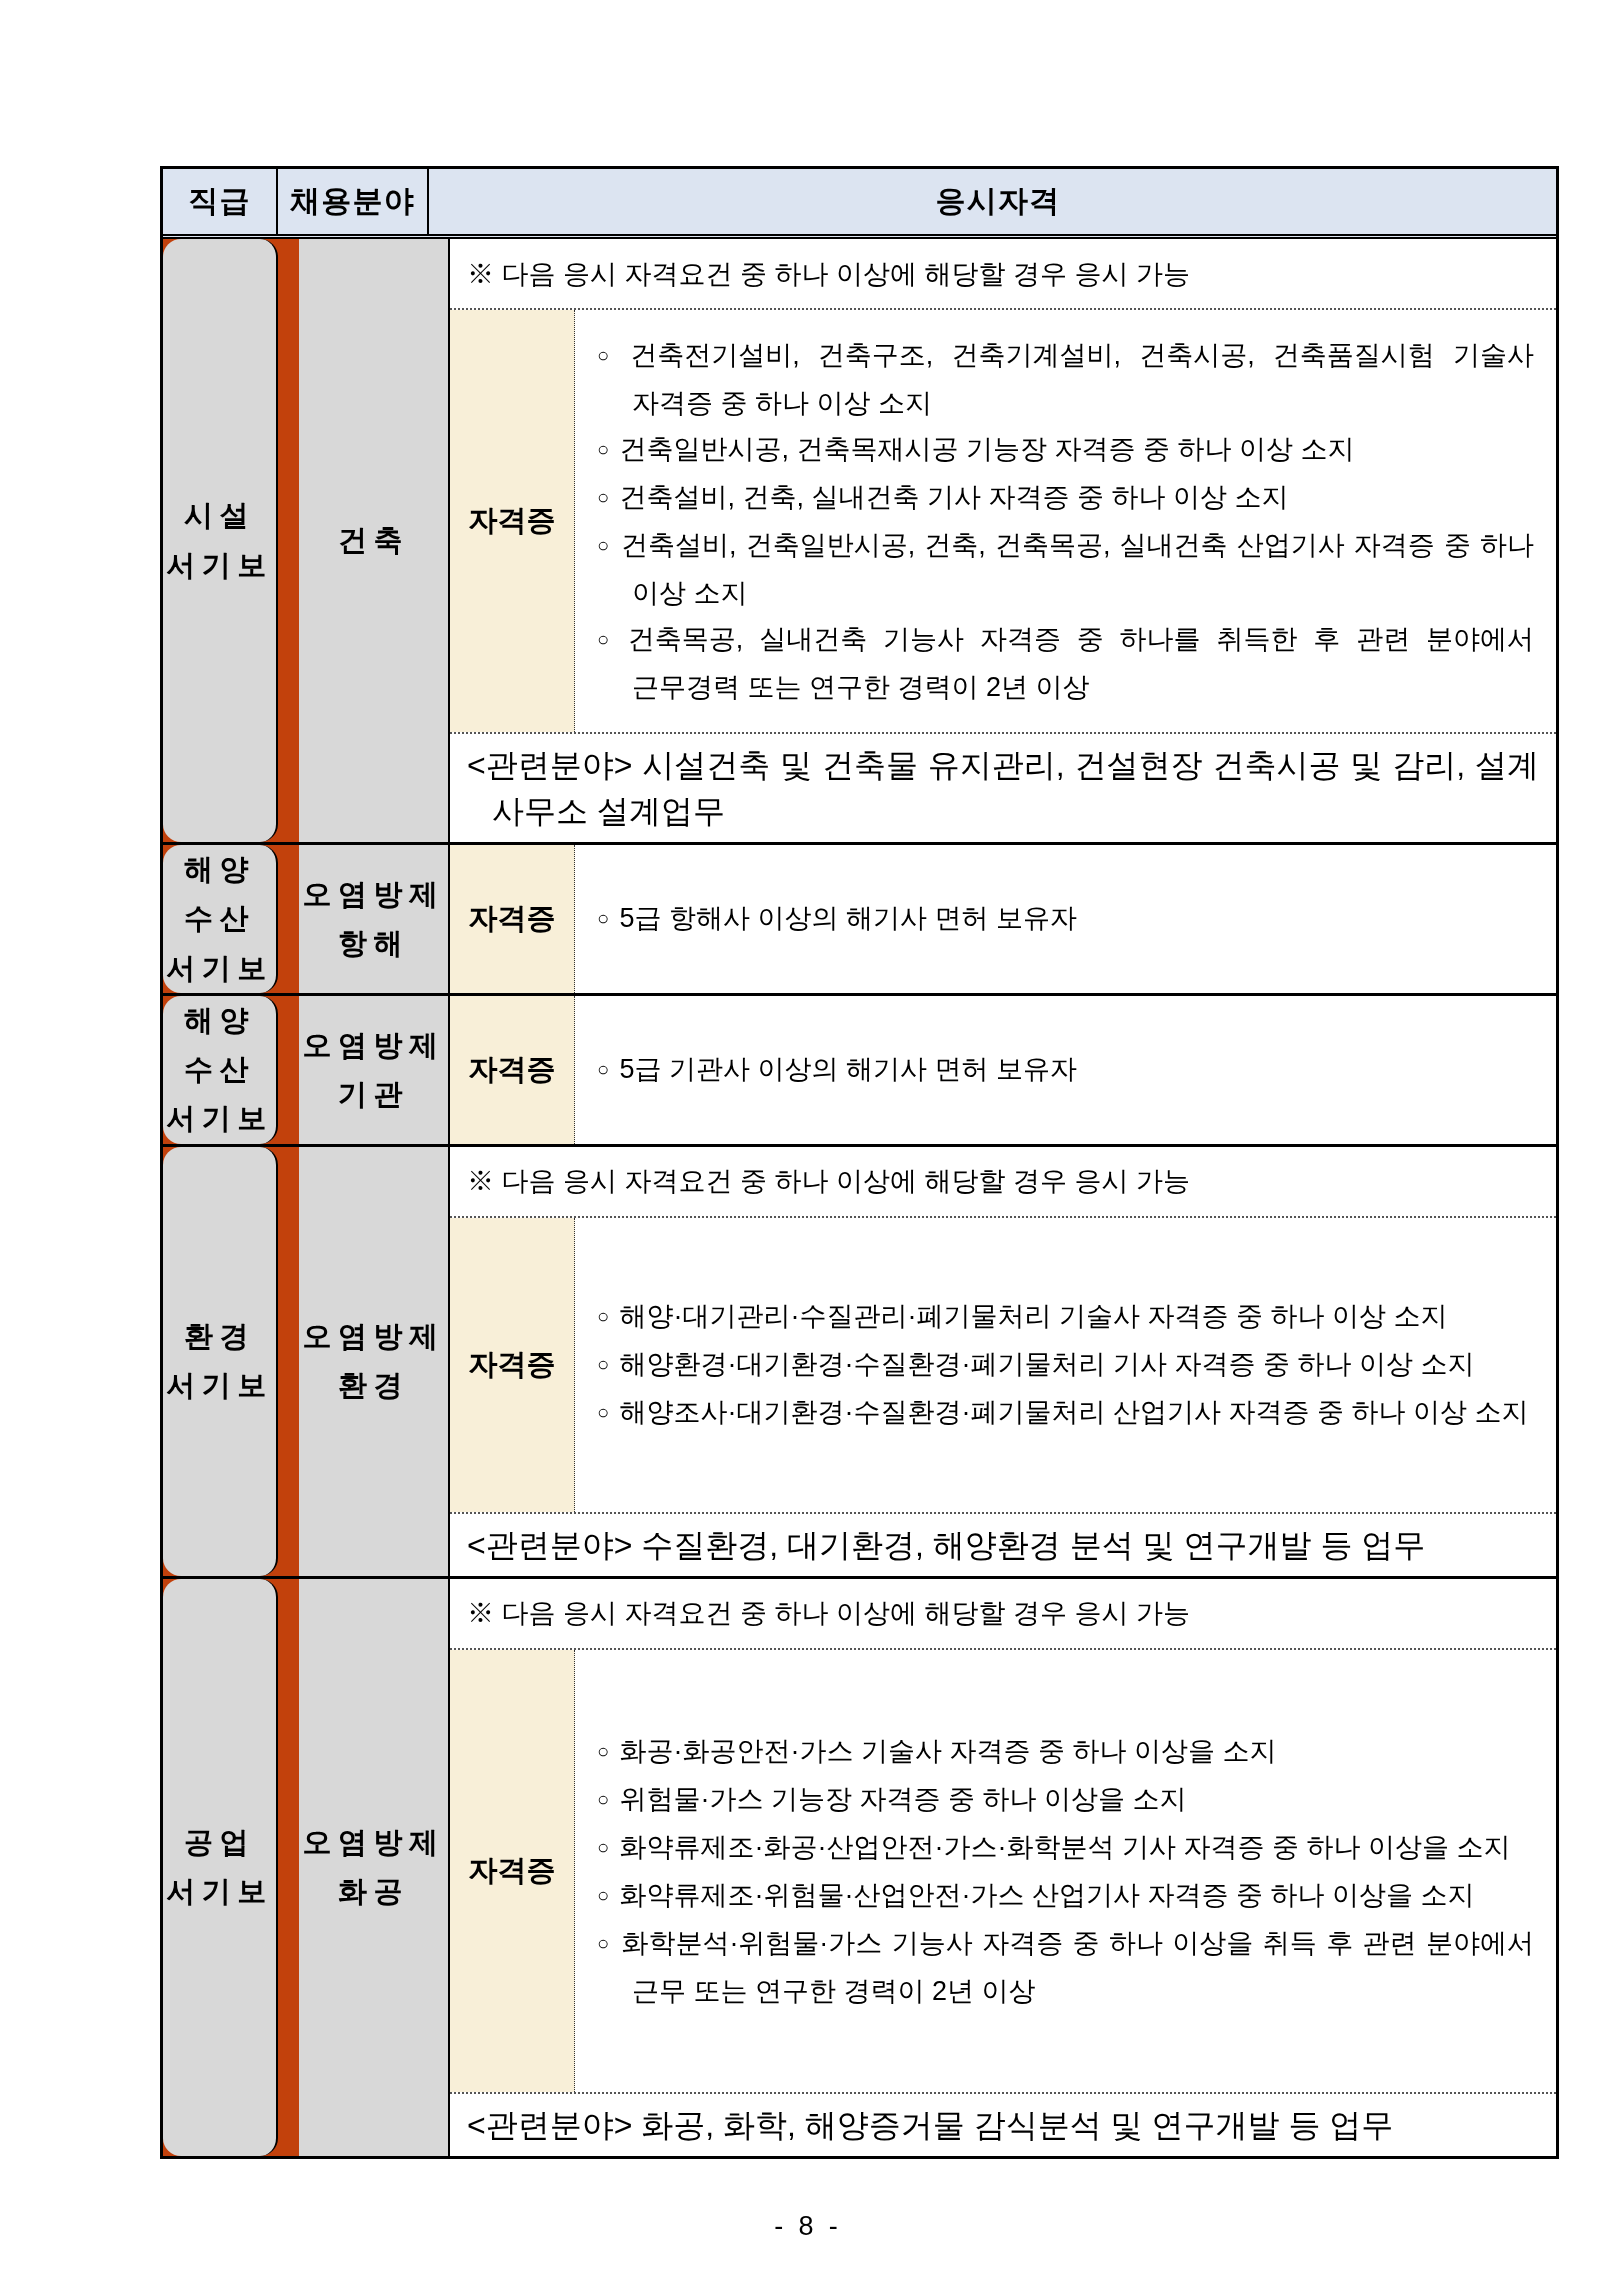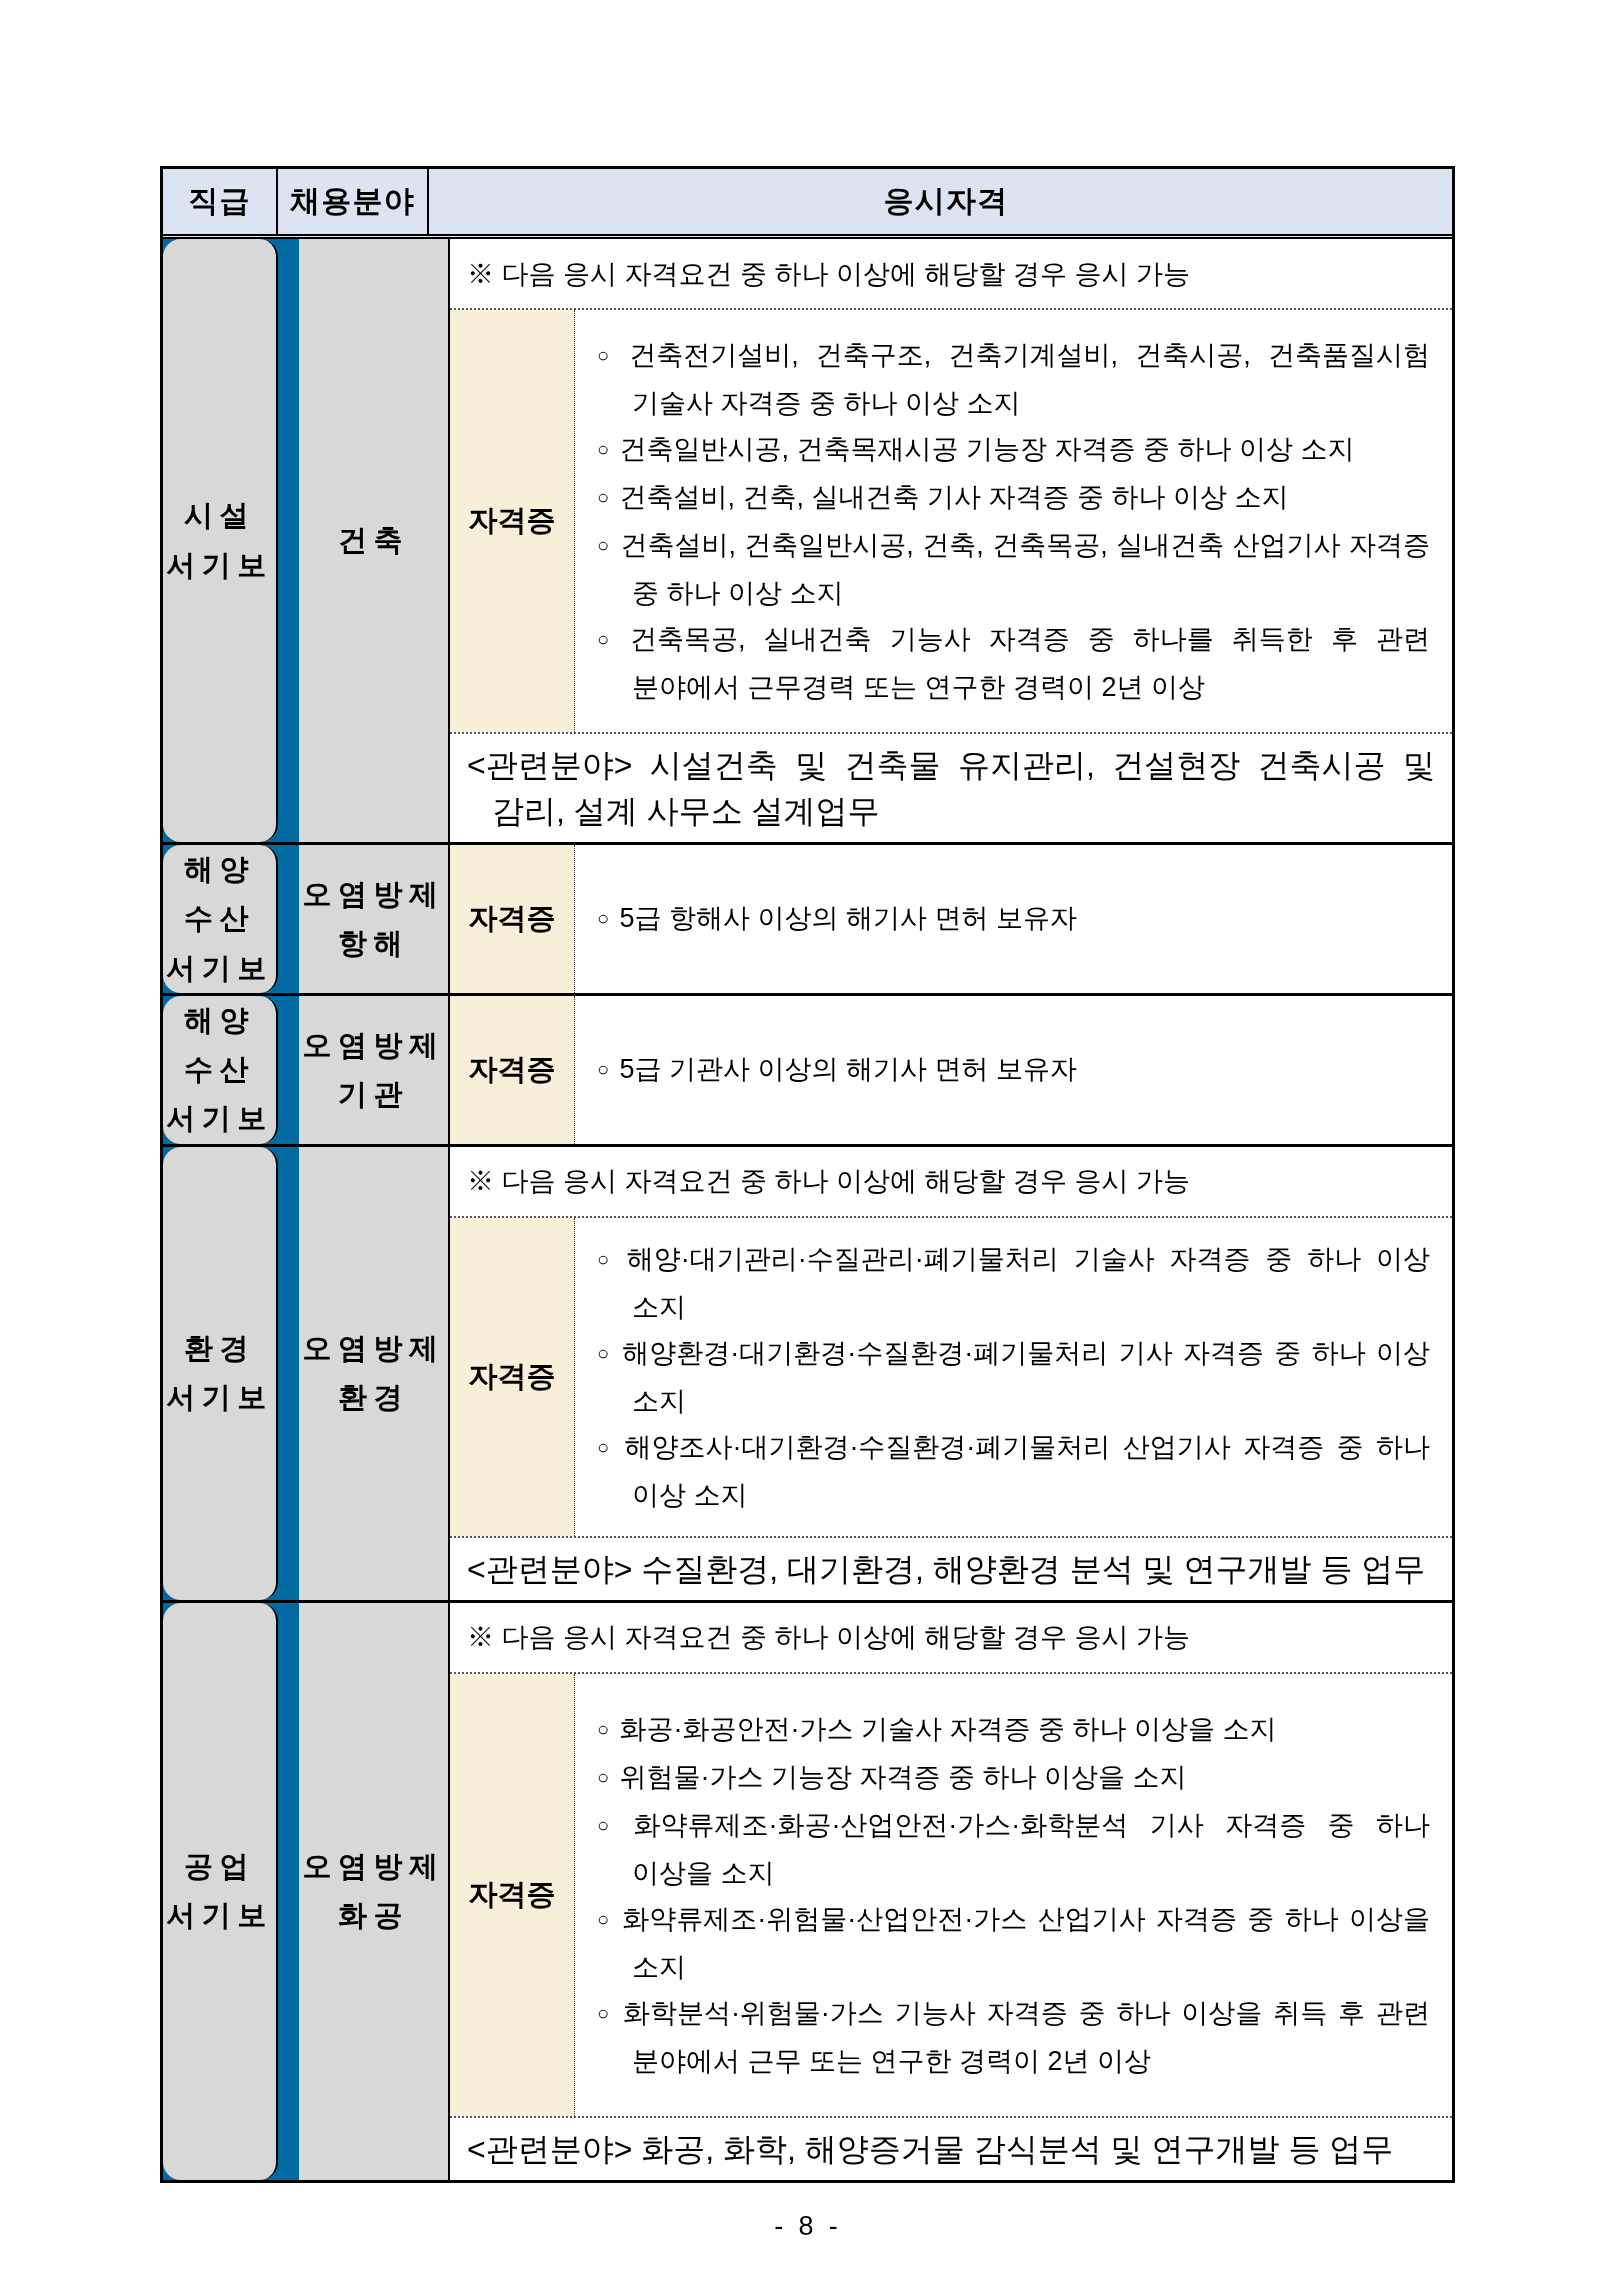--- a/index.html
+++ b/index.html
@@ -7,23 +7,23 @@
   body {
     width:1616px; height:2284px;
     font-family:"Liberation Sans", sans-serif;
     color:#000;
     position:relative;
     overflow:hidden;
   }
   .page { position:absolute; inset:0; background:#fff; }
 
   .qual-table {
-    position:absolute; left:160px; top:166px; width:1295px;
+    position:absolute; left:160px; top:166px; width:1399px;
     border:3.9px solid #000;
-    background:#0369a1;
+    background:#c2410c;
   }
 
   
   .header-row {
     display:flex; height:70px;
     background:#dce4f1;
     border-bottom:5.9px double #000;
   }
   .hcell {
     display:flex; align-items:center; justify-content:center;

